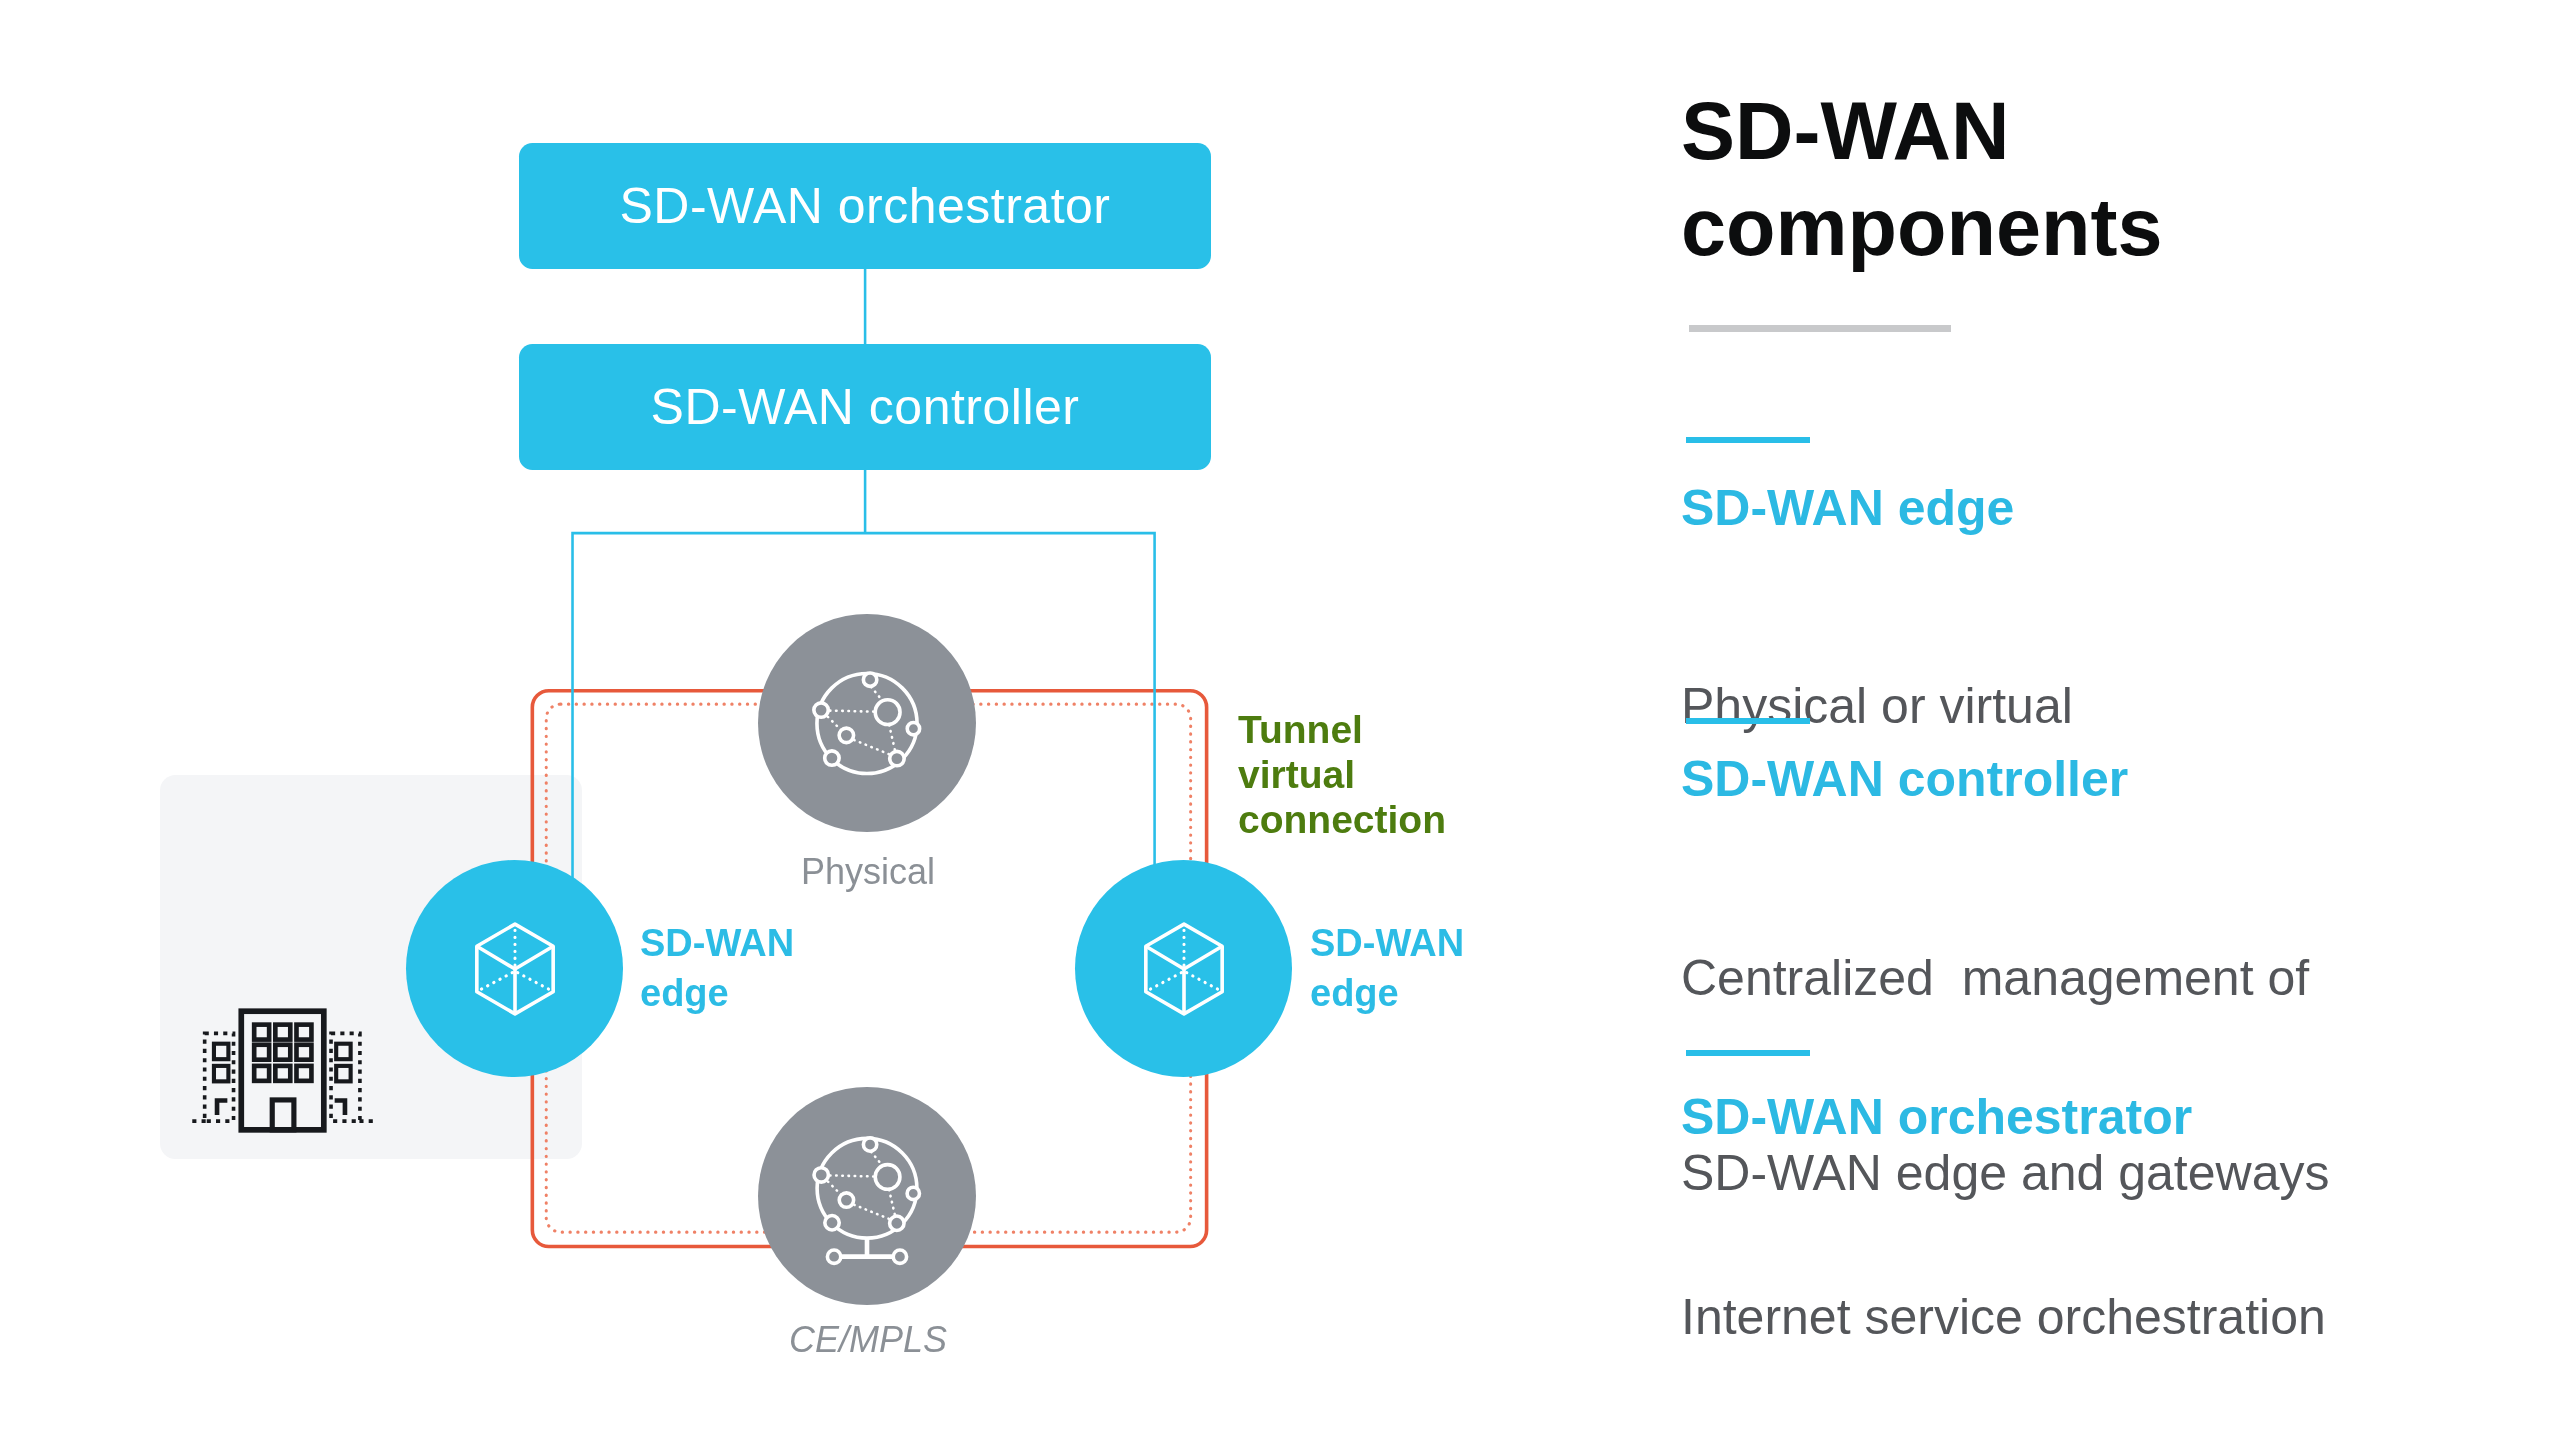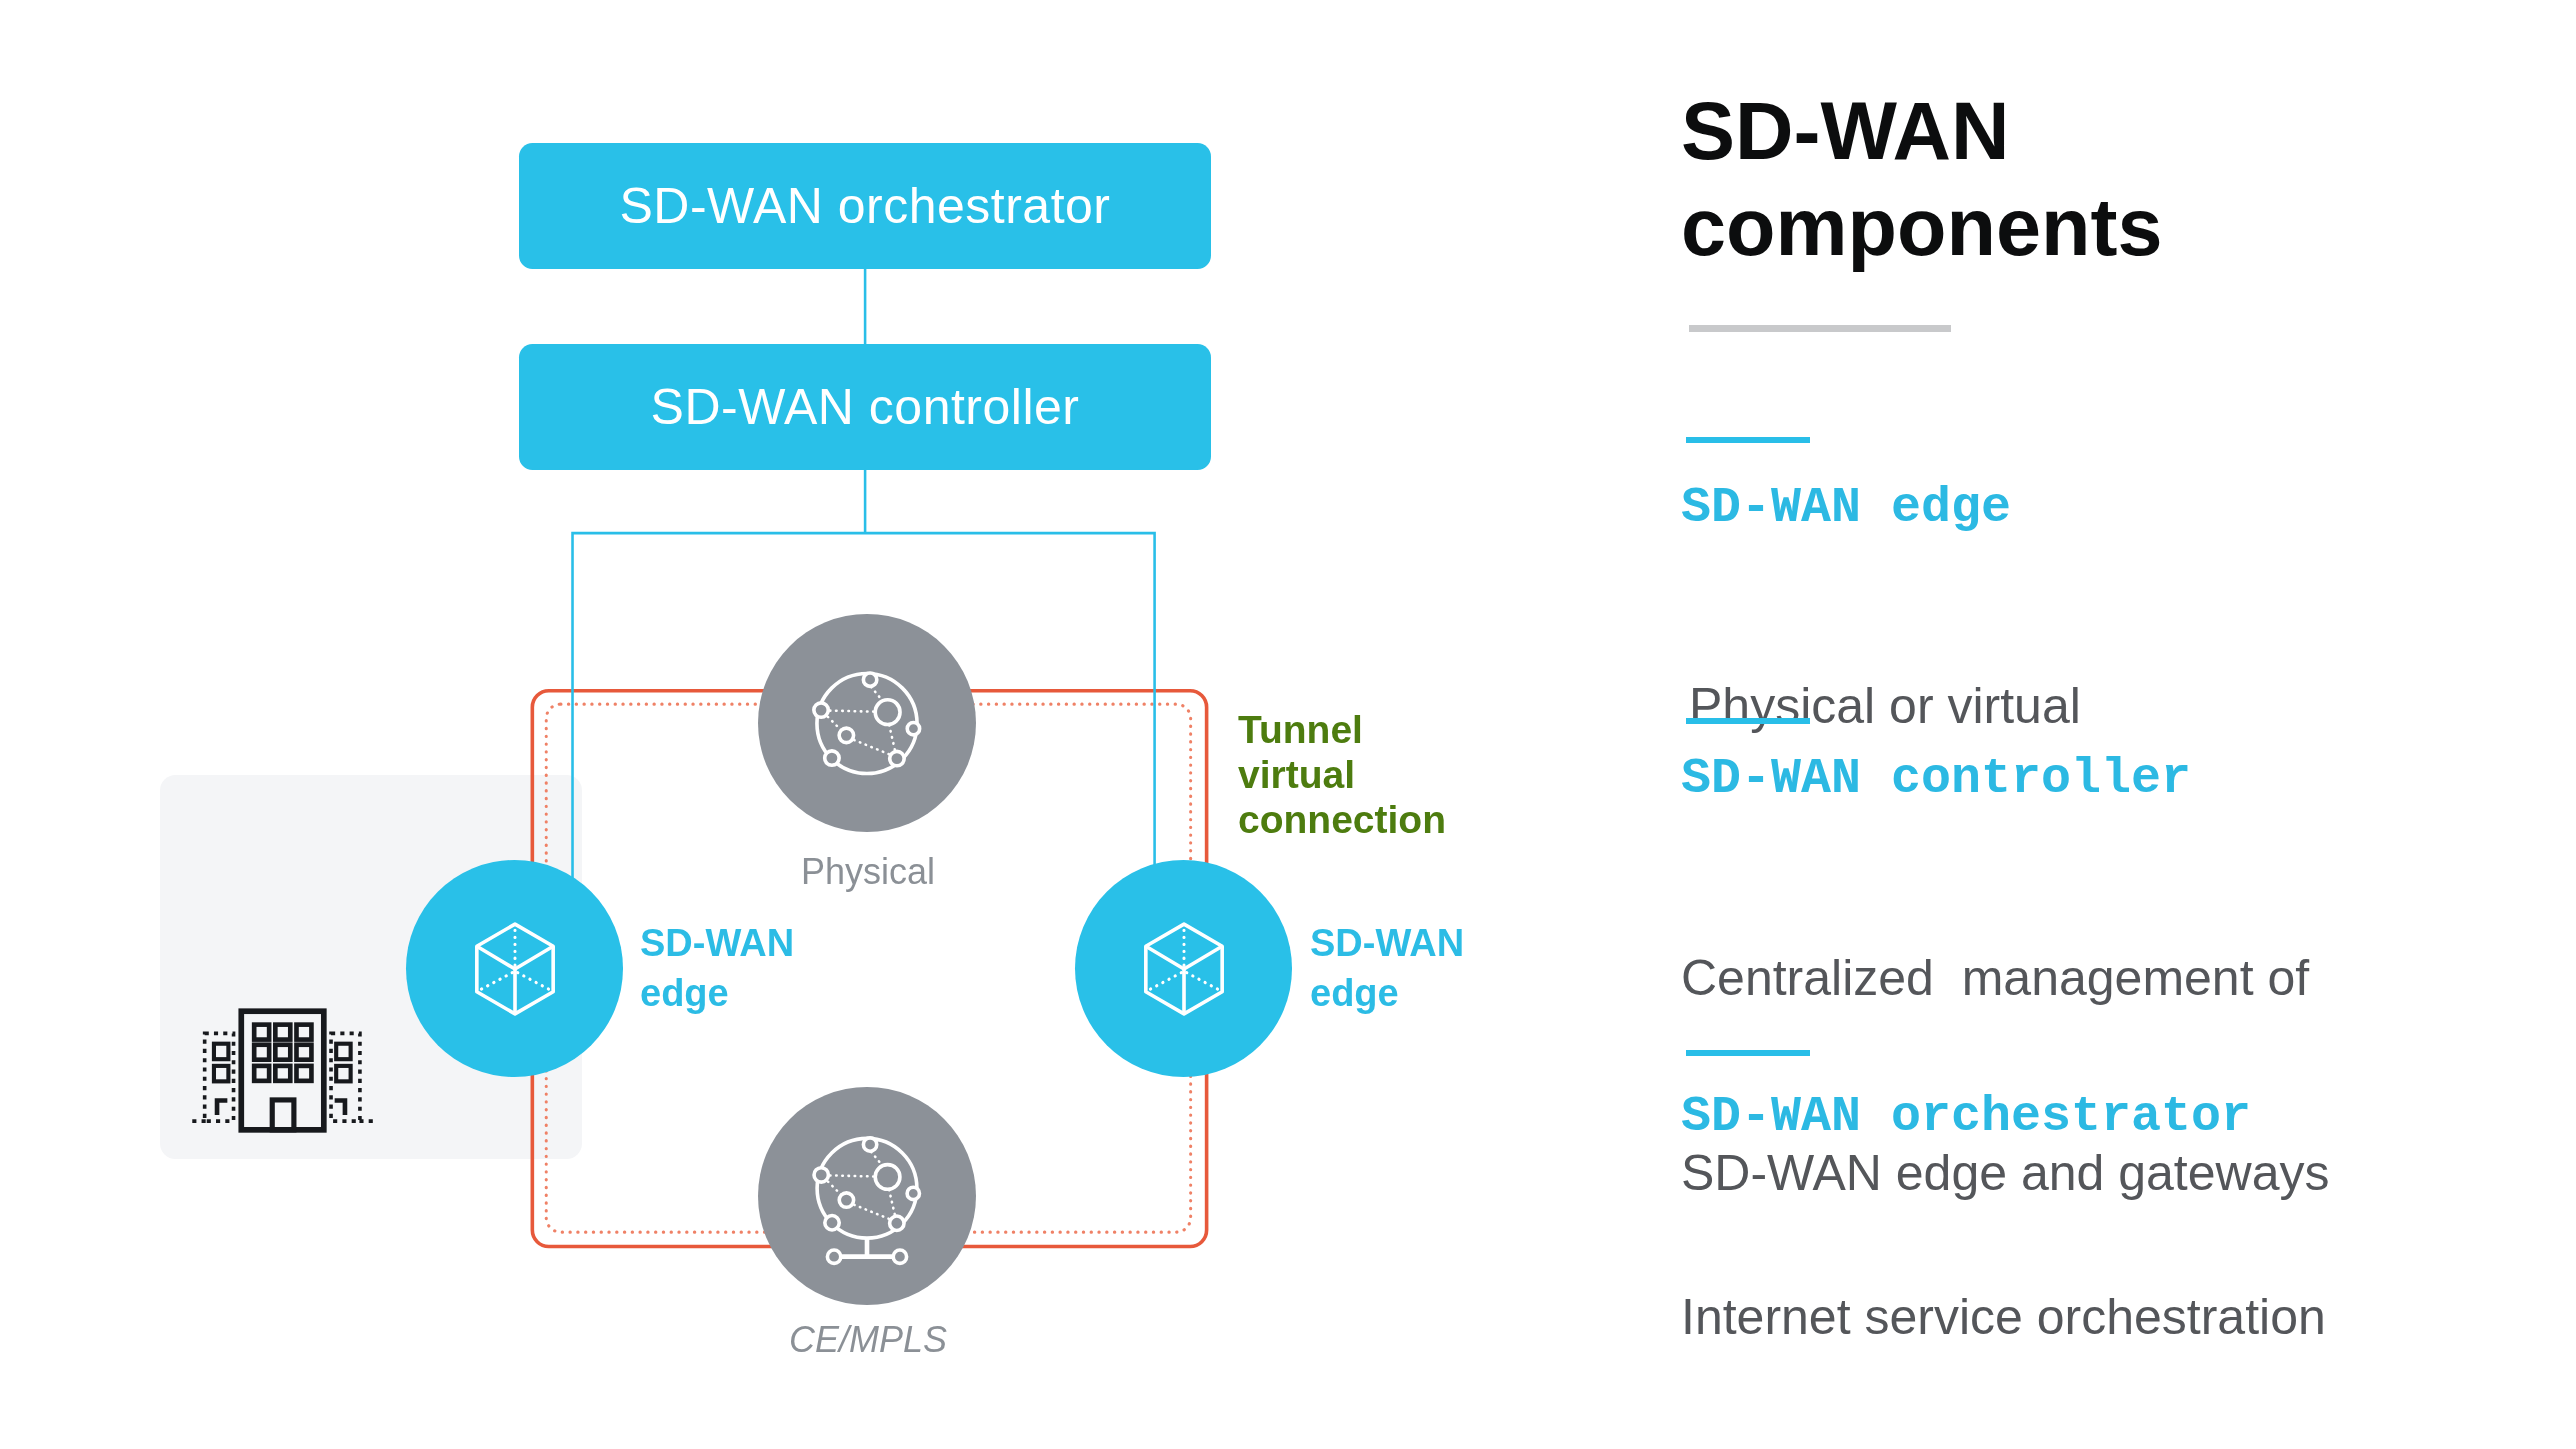--- a/index.html
+++ b/index.html
@@ -33,24 +33,24 @@
   .lbl-edge-right{left:1310px;top:918px;}
 
   .tunnel-label{left:1238px;top:707px;font-size:39px;line-height:45px;font-weight:bold;color:#4d7c0f;}
 
   
   .panel-title{left:1681px;top:83px;font-size:81px;line-height:96px;font-weight:900;
                color:#0C0D0E;letter-spacing:0px;}
   .title-divider{left:1689px;top:325px;width:262px;height:6.7px;background:#C8C9CB;}
   .section-bar{left:1686px;width:124px;height:6.2px;background:#29BEE8;}
   .bar-1{top:437px;} .bar-2{top:718px;} .bar-3{top:1050px;}
-  .section-heading{left:1681px;font-size:50px;line-height:50px;font-weight:bold;color:#2CB9E3;font-family:Liberation Mono, monospace;}
+  .section-heading{left:1681px;font-size:50px;line-height:50px;font-weight:bold;color:#2CB9E3;}
   .head-1{top:483px;} .head-2{top:754px;} .head-3{top:1092px;}
   .section-body{left:1681px;font-size:50px;line-height:65px;color:#54565A;white-space:pre-wrap;}
-  .body-1{top:544px;margin-left:8px;} .body-2{top:816px;} .body-3{top:1155px;}
+  .body-1{top:544px;} .body-2{top:816px;} .body-3{top:1155px;}
 </style>
 </head>
 <body>
 
 <div class="abs site-card"></div>
 
 <svg class="abs" id="lines-svg" viewBox="0 0 5000 2813" xmlns="http://www.w3.org/2000/svg">
 
   <rect x="1033" y="1341" width="1309" height="1079" rx="32" fill="none" stroke="#E7593B" stroke-width="7"></rect>
 

